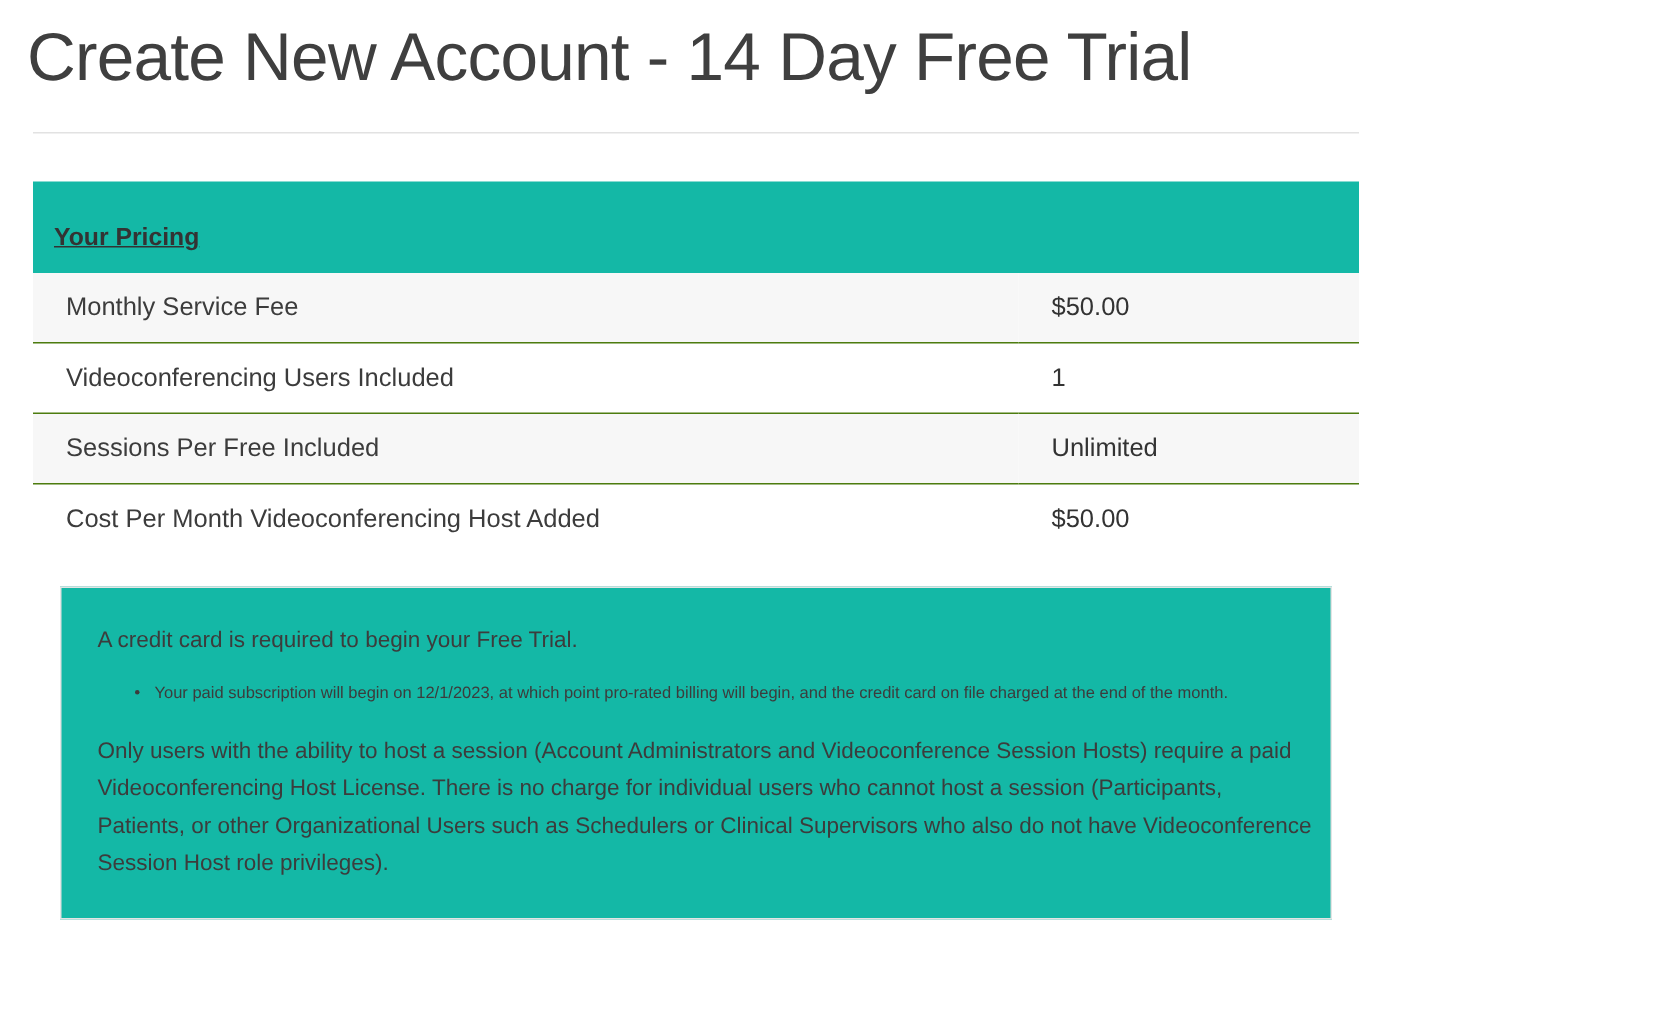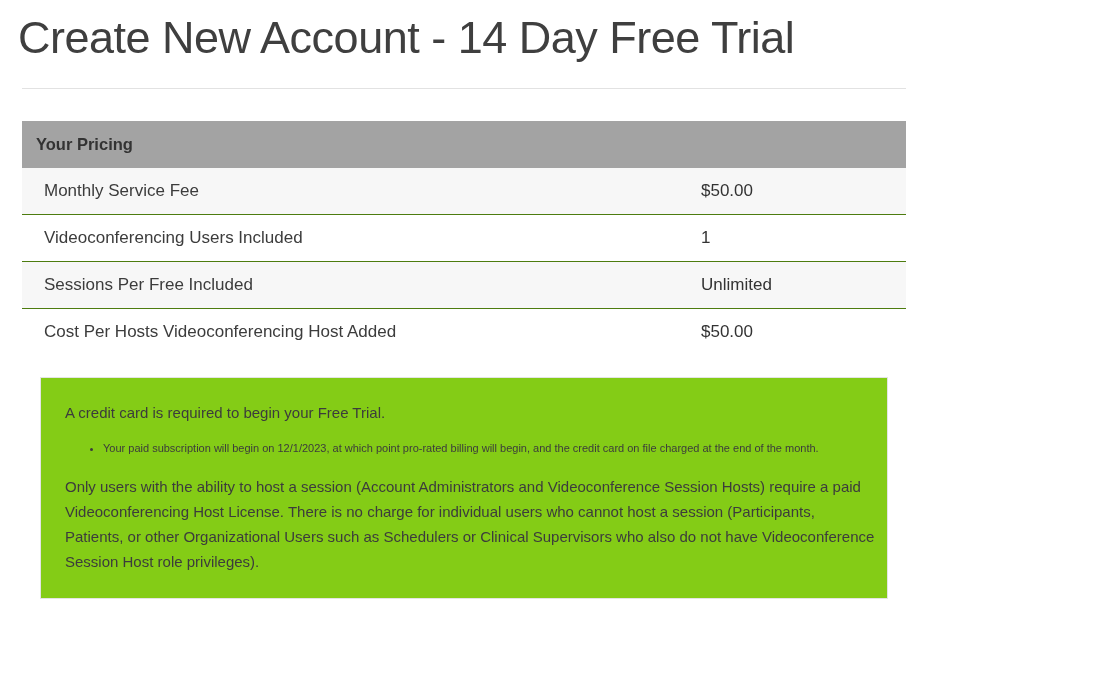--- a/index.html
+++ b/index.html
@@ -31,25 +31,26 @@
   }
   .title-rule {
     border-bottom: 1px solid #e2e2e2;
     margin: 22px 22px 0 22px;
   }
   .panel {
     margin: 32px 22px 0 22px;
     background: #ffffff;
   }
   .panel-header {
-    background: #a3a3a3;
-    padding: 14px 14px 14px 14px;
+    background: #14b8a6;
+    padding: 28px 14px 14px 14px;
     font-size: 16.5px;
     font-weight: bold;
     color: #333333;
+    text-decoration: underline;
   }
   .pricing-table {
     width: 100%;
     border-collapse: collapse;
     table-layout: fixed;
   }
   .pricing-table td {
     font-size: 17px;
     color: #3c3c3c;
     padding: 13px 10px 13px 22px;
@@ -63,21 +64,21 @@
     background: #f7f7f7;
   }
   .pricing-table td.value {
     font-weight: normal;
     color: #333333;
     width: 195px;
     padding-left: 22px;
   }
   .notice {
     margin: 22px 18px 0 18px;
-    background: #84cc16;
+    background: #14b8a6;
     border: 1px solid #e4e4e4;
     padding: 22px 12px 24px 24px;
     box-sizing: border-box;
   }
   .notice p {
     margin: 0 0 14px 0;
     font-size: 15px;
     line-height: 1.67;
     color: #3c3c3c;
   }
@@ -113,21 +114,21 @@
         </tr>
         <tr>
           <td>Videoconferencing Users Included</td>
           <td class="value">1</td>
         </tr>
         <tr class="striped">
           <td>Sessions Per Free Included</td>
           <td class="value">Unlimited</td>
         </tr>
         <tr>
-          <td>Cost Per Hosts Videoconferencing Host Added</td>
+          <td>Cost Per Month Videoconferencing Host Added</td>
           <td class="value">$50.00</td>
         </tr>
       </tbody>
     </table>
 
     <div class="notice">
       <p>A credit card is required to begin your Free Trial.</p>
       <ul>
         <li>Your paid subscription will begin on 12/1/2023, at which point pro-rated billing will begin, and the credit card on file charged at the end of the month.</li>
       </ul>

